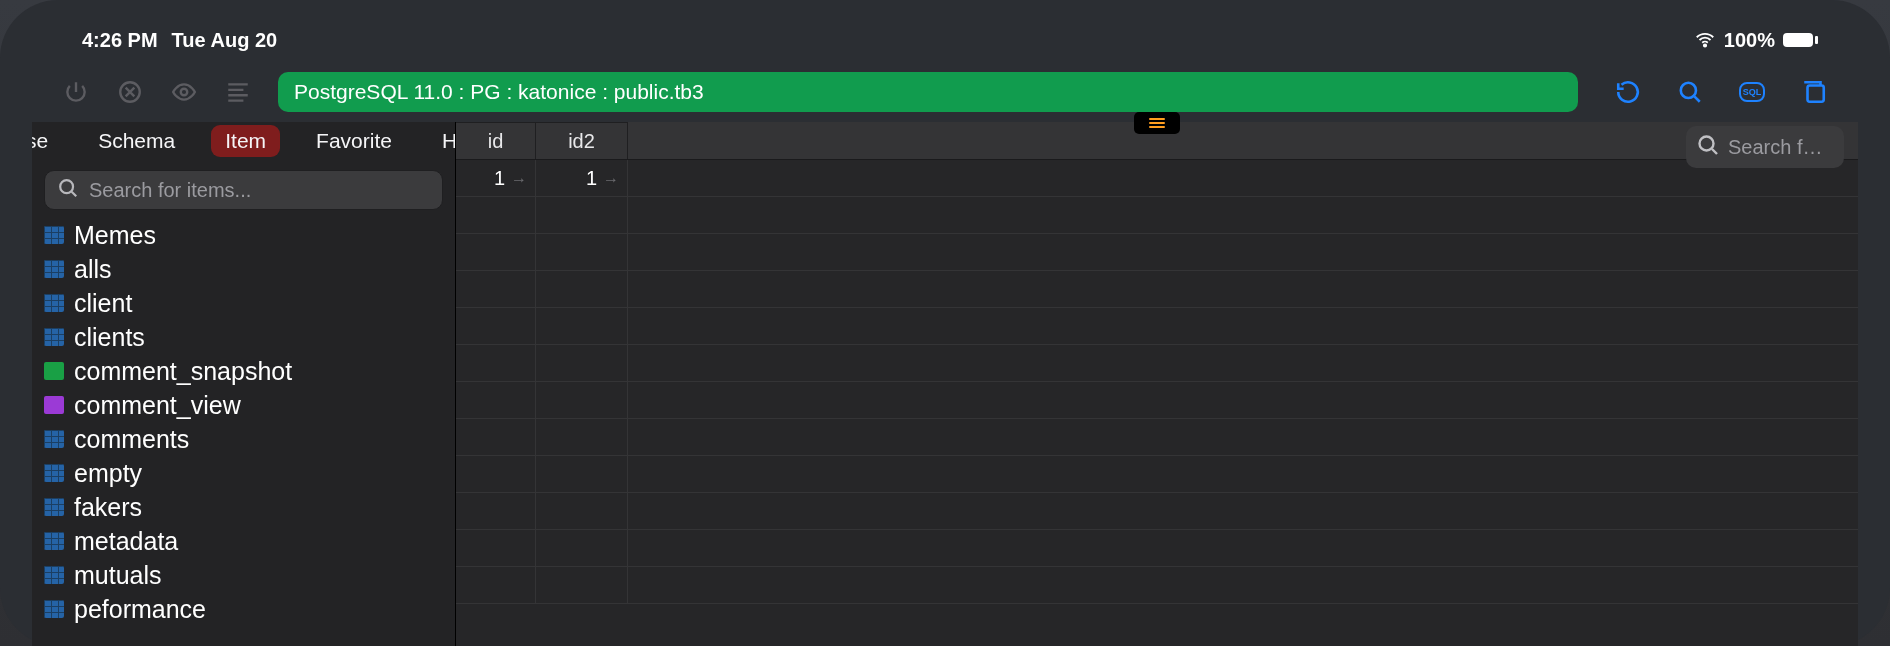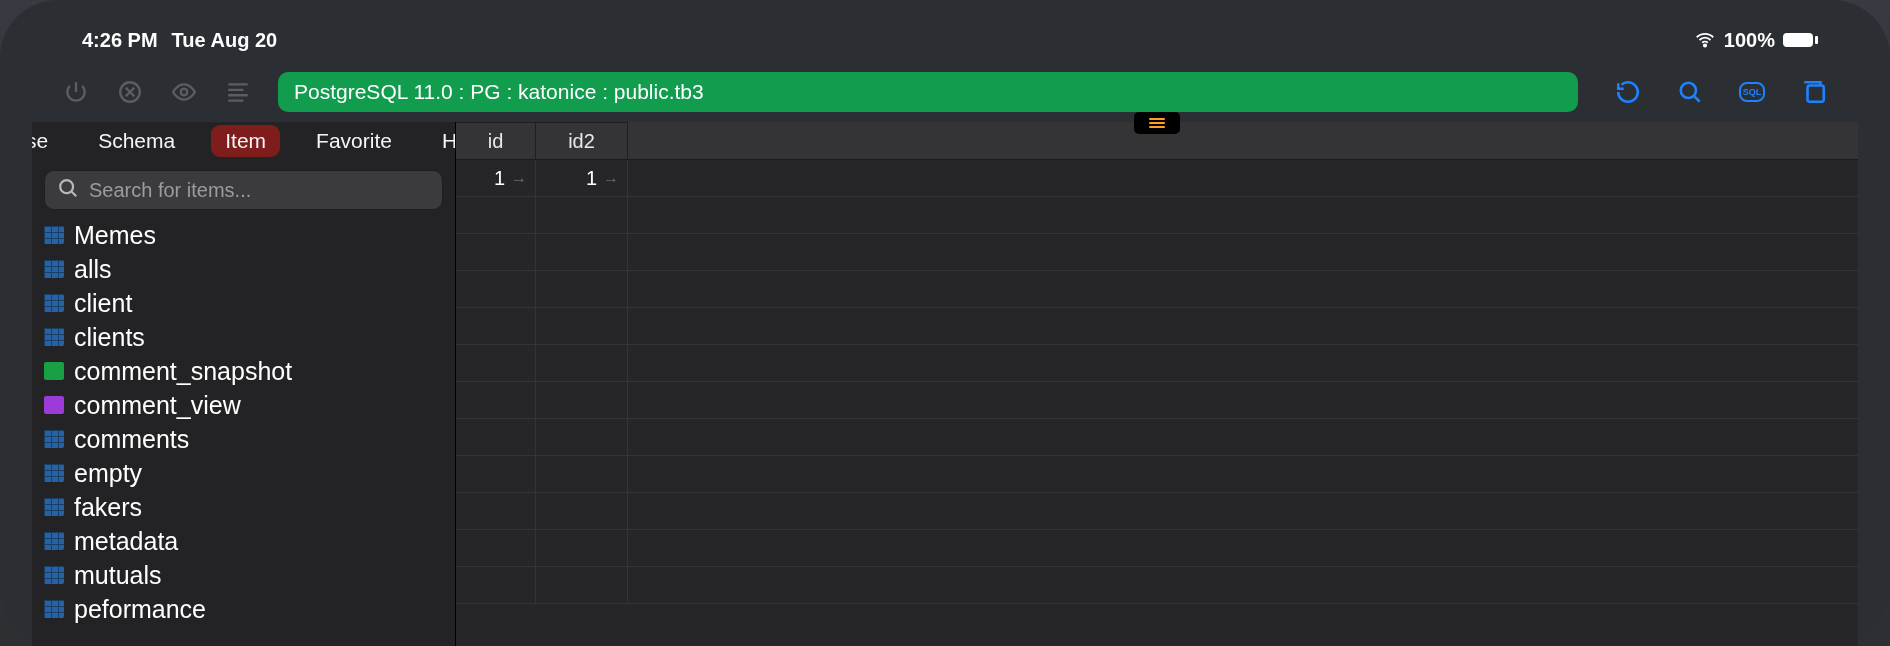--- a/index.html
+++ b/index.html
@@ -532,17 +532,26 @@
             <div class="row-line">
               <div class="cell col-id"></div>
               <div class="cell col-id2"></div>
             </div>
             <div class="row-line">
               <div class="cell col-id"></div>
               <div class="cell col-id2"></div>
             </div>
           </div>
 
+        <div class="right-search">
+          <span>
+            <svg viewBox="0 0 24 24" fill="none" stroke="currentColor" stroke-width="2.4">
+                <circle cx="10.5" cy="10.5" r="7"></circle>
+                <path d="M21 21l-5-5"></path>
+              </svg>
+          </span>
+          <input type="text" placeholder="Search f…" style="">
+        </div>
       </div>
 
     </div>
   </div>
 </div>
 
 </body></html>

